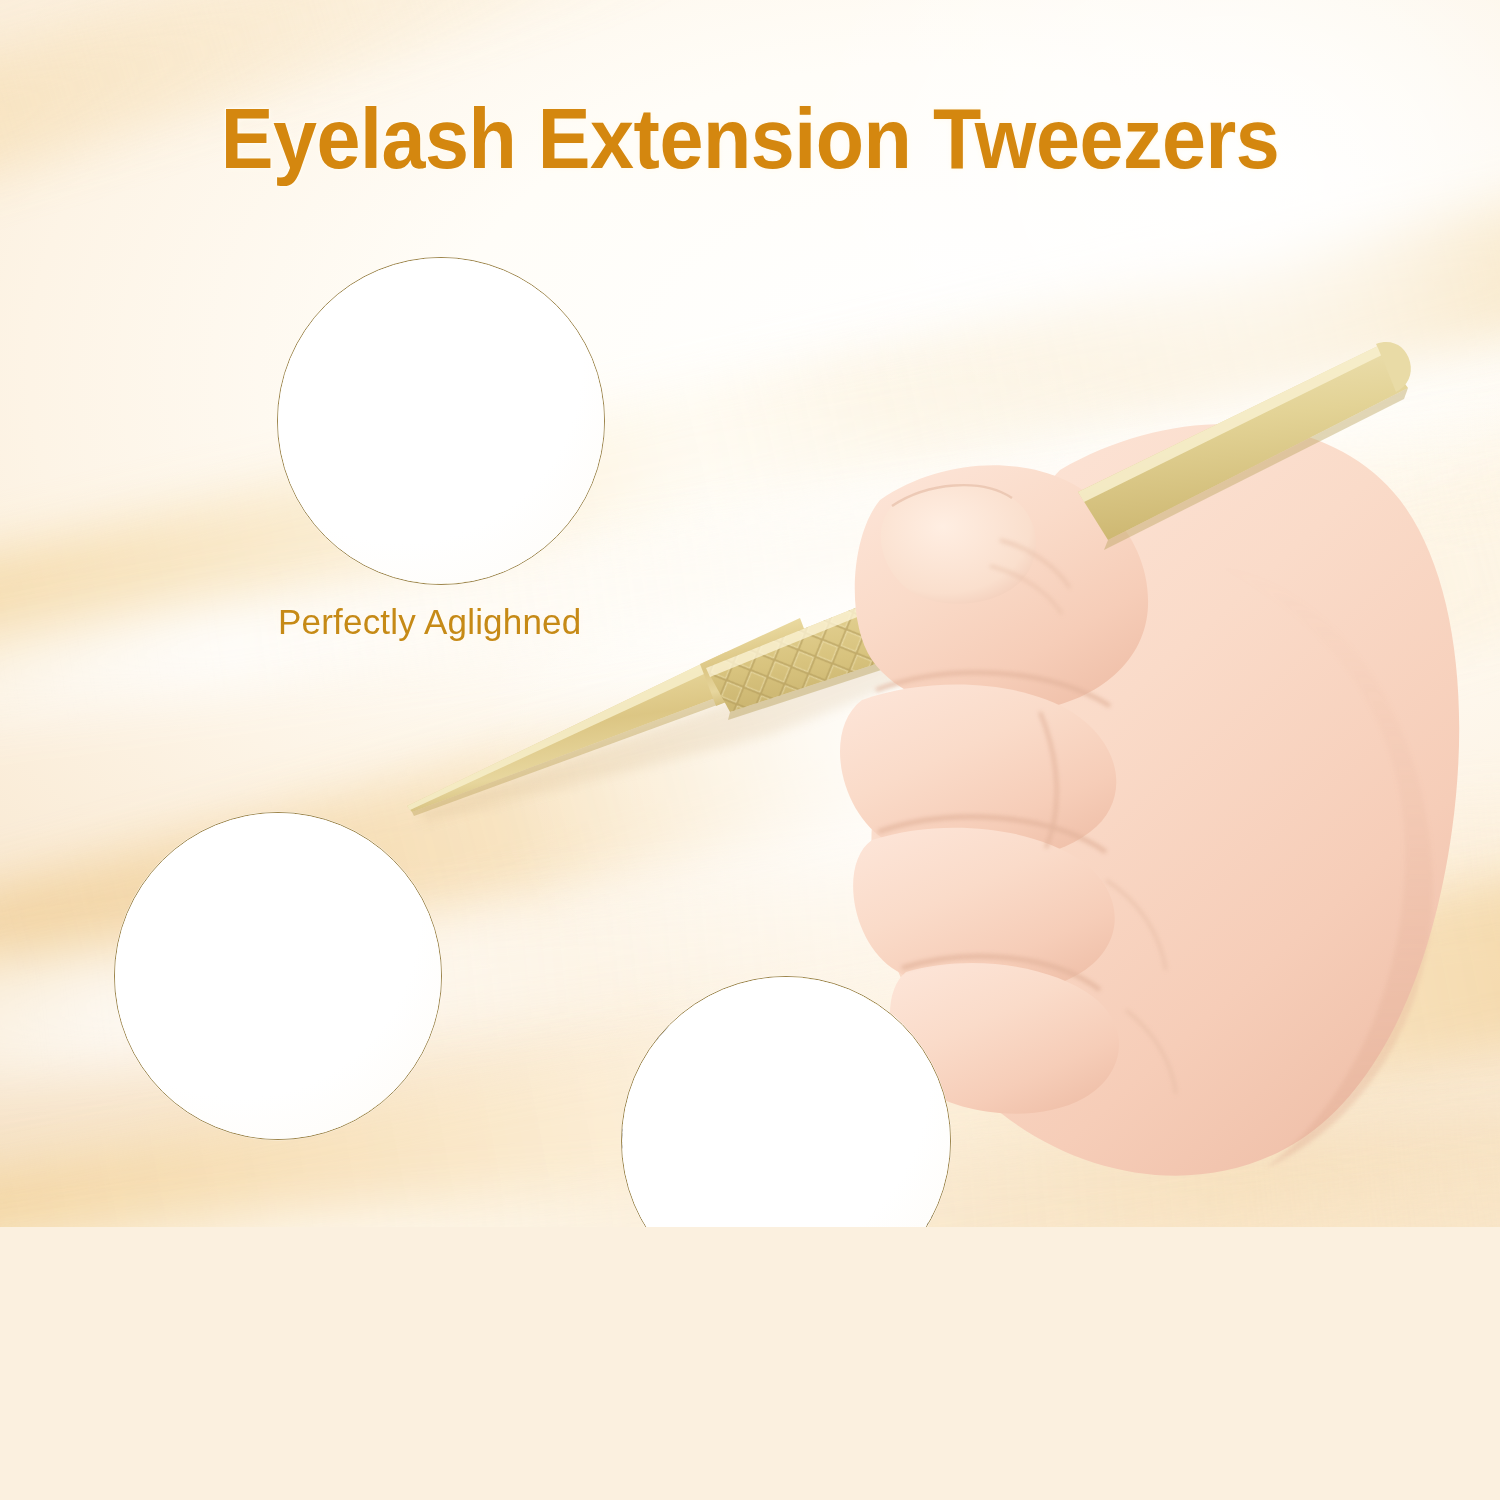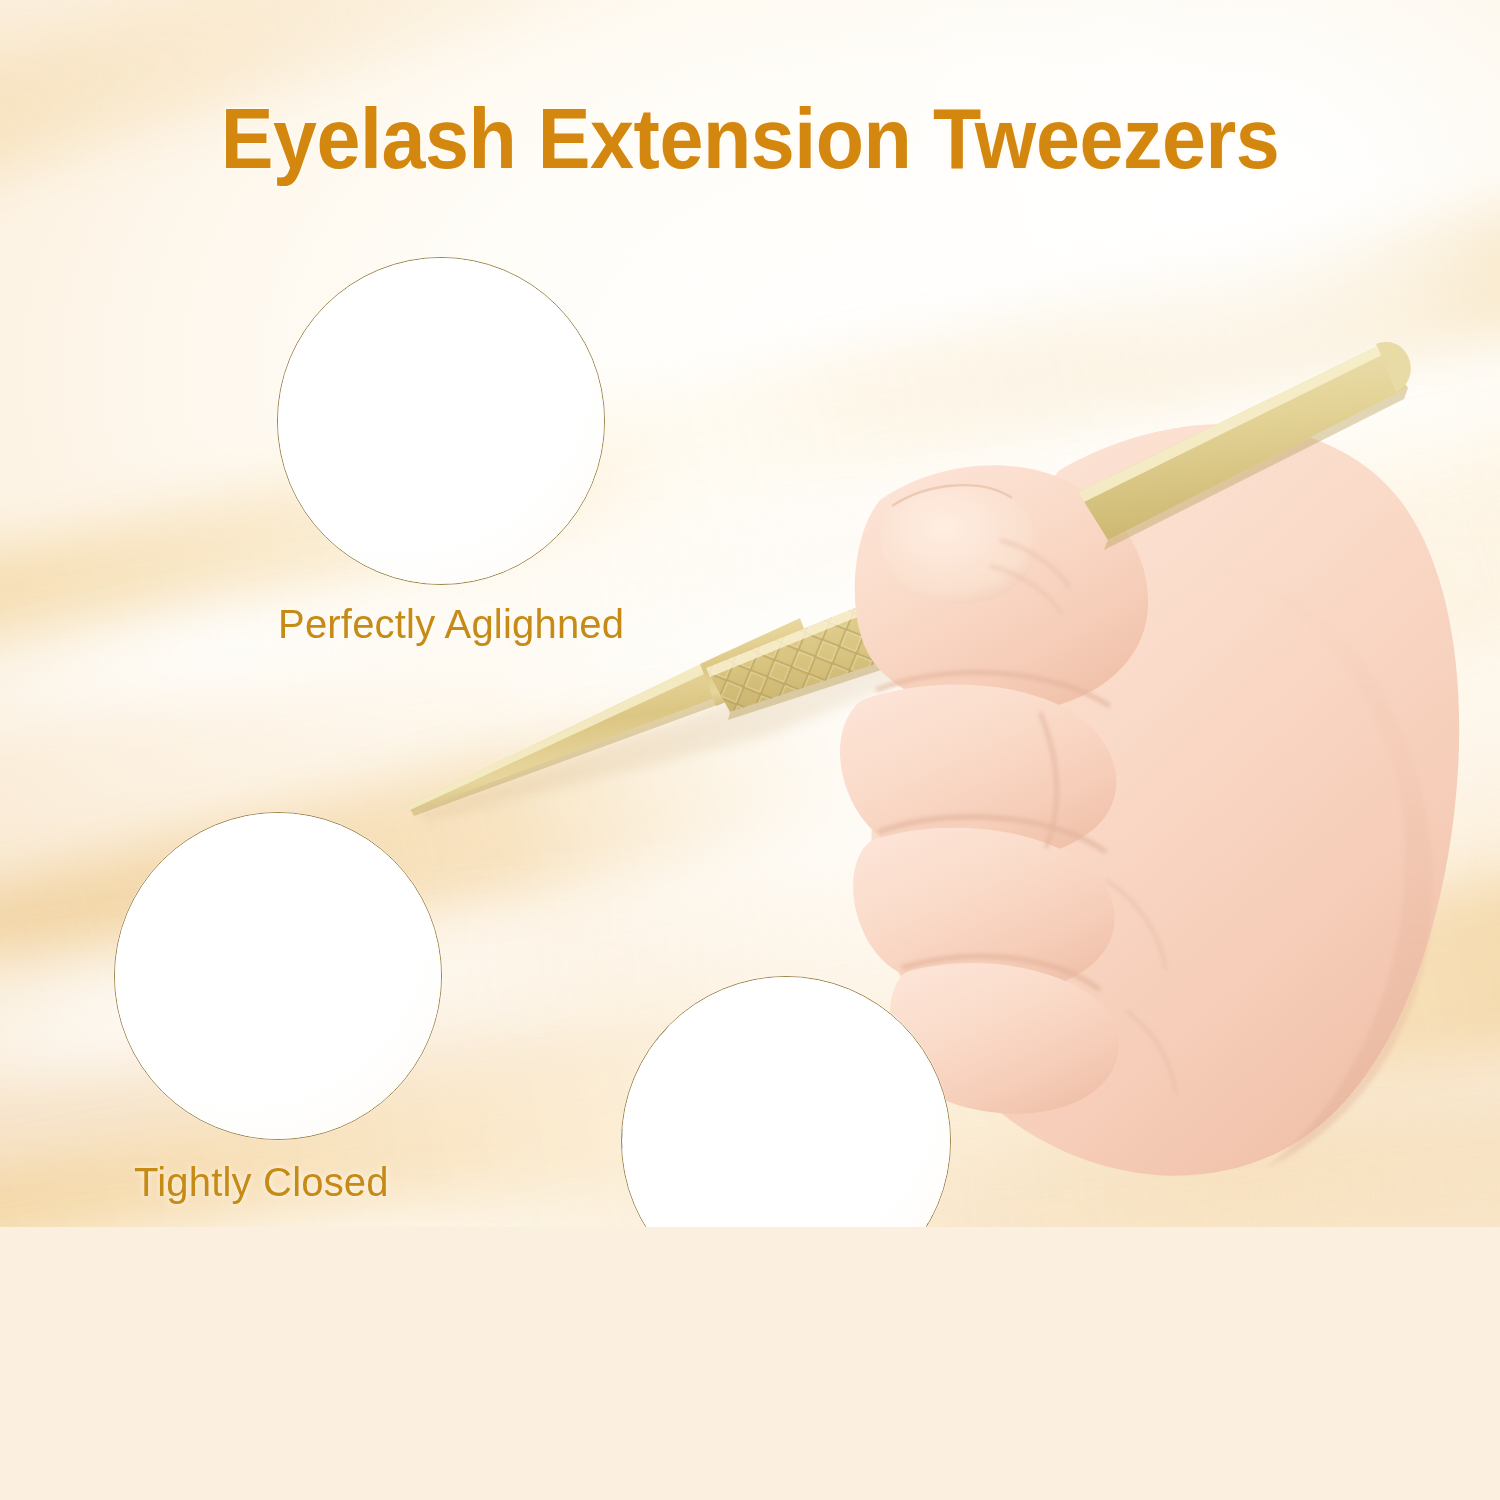--- a/index.html
+++ b/index.html
@@ -65,21 +65,21 @@
     box-shadow:0 0 0 .5px rgba(255,255,255,.6);
   }
   #inset1{left:277px;top:257px;width:326px;height:326px;}
   #inset2{left:114px;top:812px;width:326px;height:326px;}
   #inset3{left:621px;top:976px;width:328px;height:328px;}
   .inset-fill{position:absolute;inset:0;background:radial-gradient(circle at 38% 32%,#ffffff 60%,#fdfaf4 100%);}
 
   
   .caption{
     position:absolute;color:#c68a16;white-space:nowrap;
-    font-size:40px;font-weight:400;letter-spacing:.2px;
+    font-size:35px;font-weight:400;letter-spacing:.2px;
     font-family:"Liberation Sans","DejaVu Sans",sans-serif;
     text-shadow:0 0 6px rgba(255,252,243,.95);
     text-align:center;
   }
   #cap1{left:278px;top:602px;}
   #cap2{left:134px;top:1160px;}
   #cap3{left:557px;top:1352px;}
 
   
   #art{position:absolute;inset:0;width:1500px;height:1500px;}
@@ -285,21 +285,20 @@
           <stop offset="78%" stop-color="#eadda8"></stop>
           <stop offset="100%" stop-color="#cbb470"></stop>
         </linearGradient>
       </defs>
       <path d="M70 60 L292 300 L240 326 L52 78 Z" fill="url(#tipD)"></path>
       <path d="M70 60 L268 312 L256 320 L62 70 Z" fill="#b49b55" opacity=".5"></path>
       <path d="M70 60 L230 326 L214 326 L58 72 Z" fill="#fbf5dd" opacity=".45"></path>
       <path d="M70 60 L292 300 L285 306 L66 64 Z" fill="#fdf9ea" opacity=".5"></path>
     </svg>
   </div>
-  <div class="caption" id="cap2">Tightly Closed</div>
 
   <div class="inset" id="inset3">
     <div class="inset-fill"></div>
     <svg viewBox="0 0 328 328" width="328" height="328">
       <defs>
         <linearGradient id="tipP1" x1="0" y1="0" x2="1" y2="0.6">
           <stop offset="0%" stop-color="#efe2b4"></stop>
           <stop offset="50%" stop-color="#ddcb8a"></stop>
           <stop offset="100%" stop-color="#c9b26d"></stop>
         </linearGradient>

